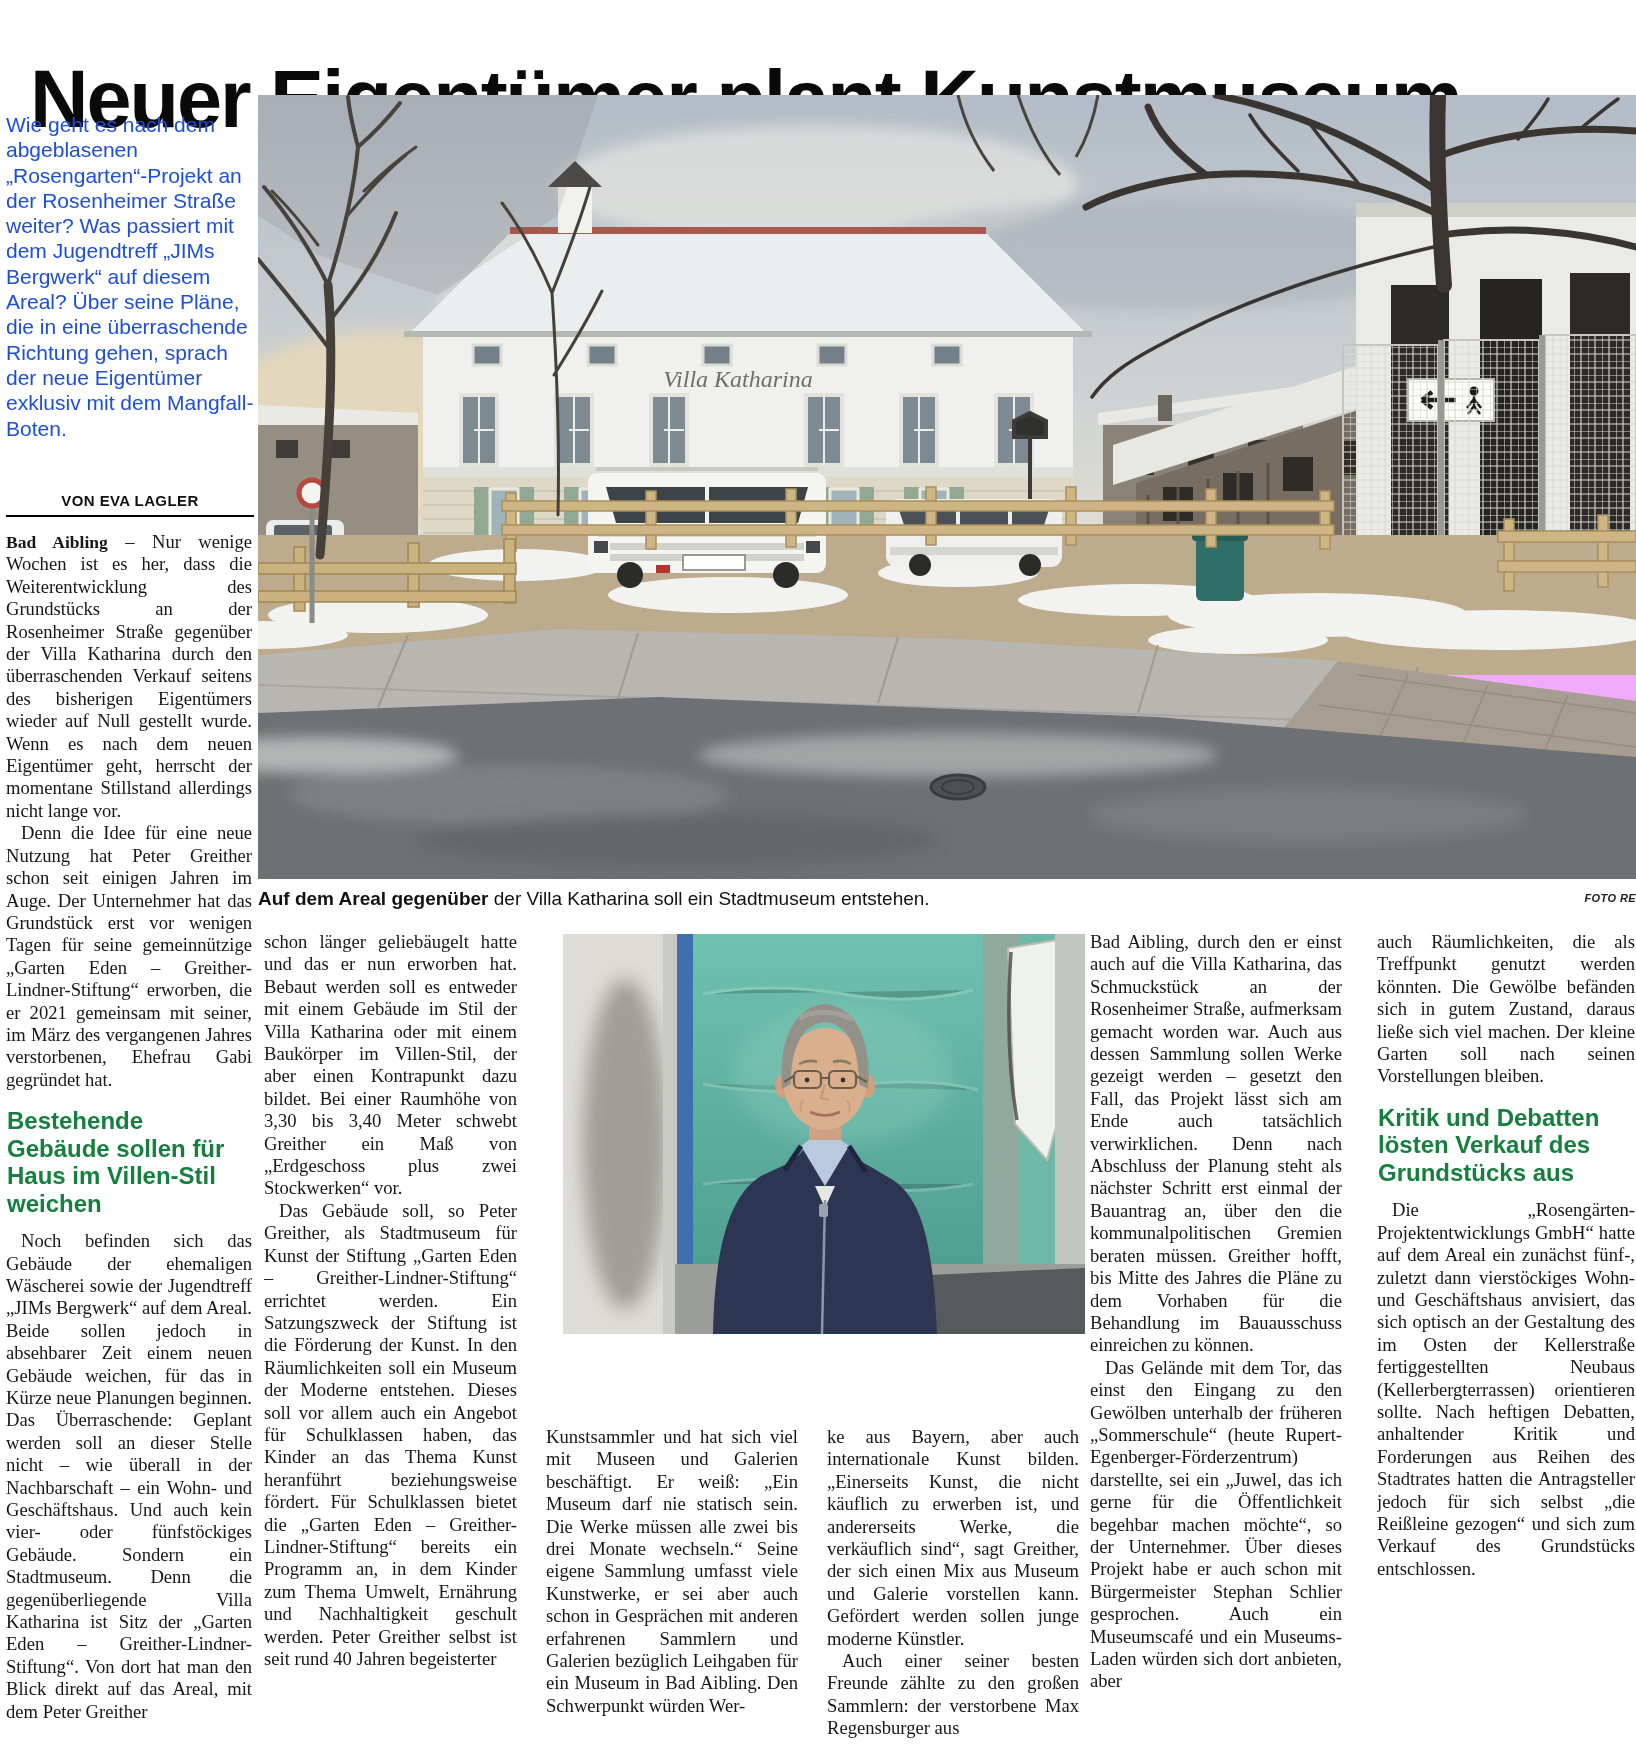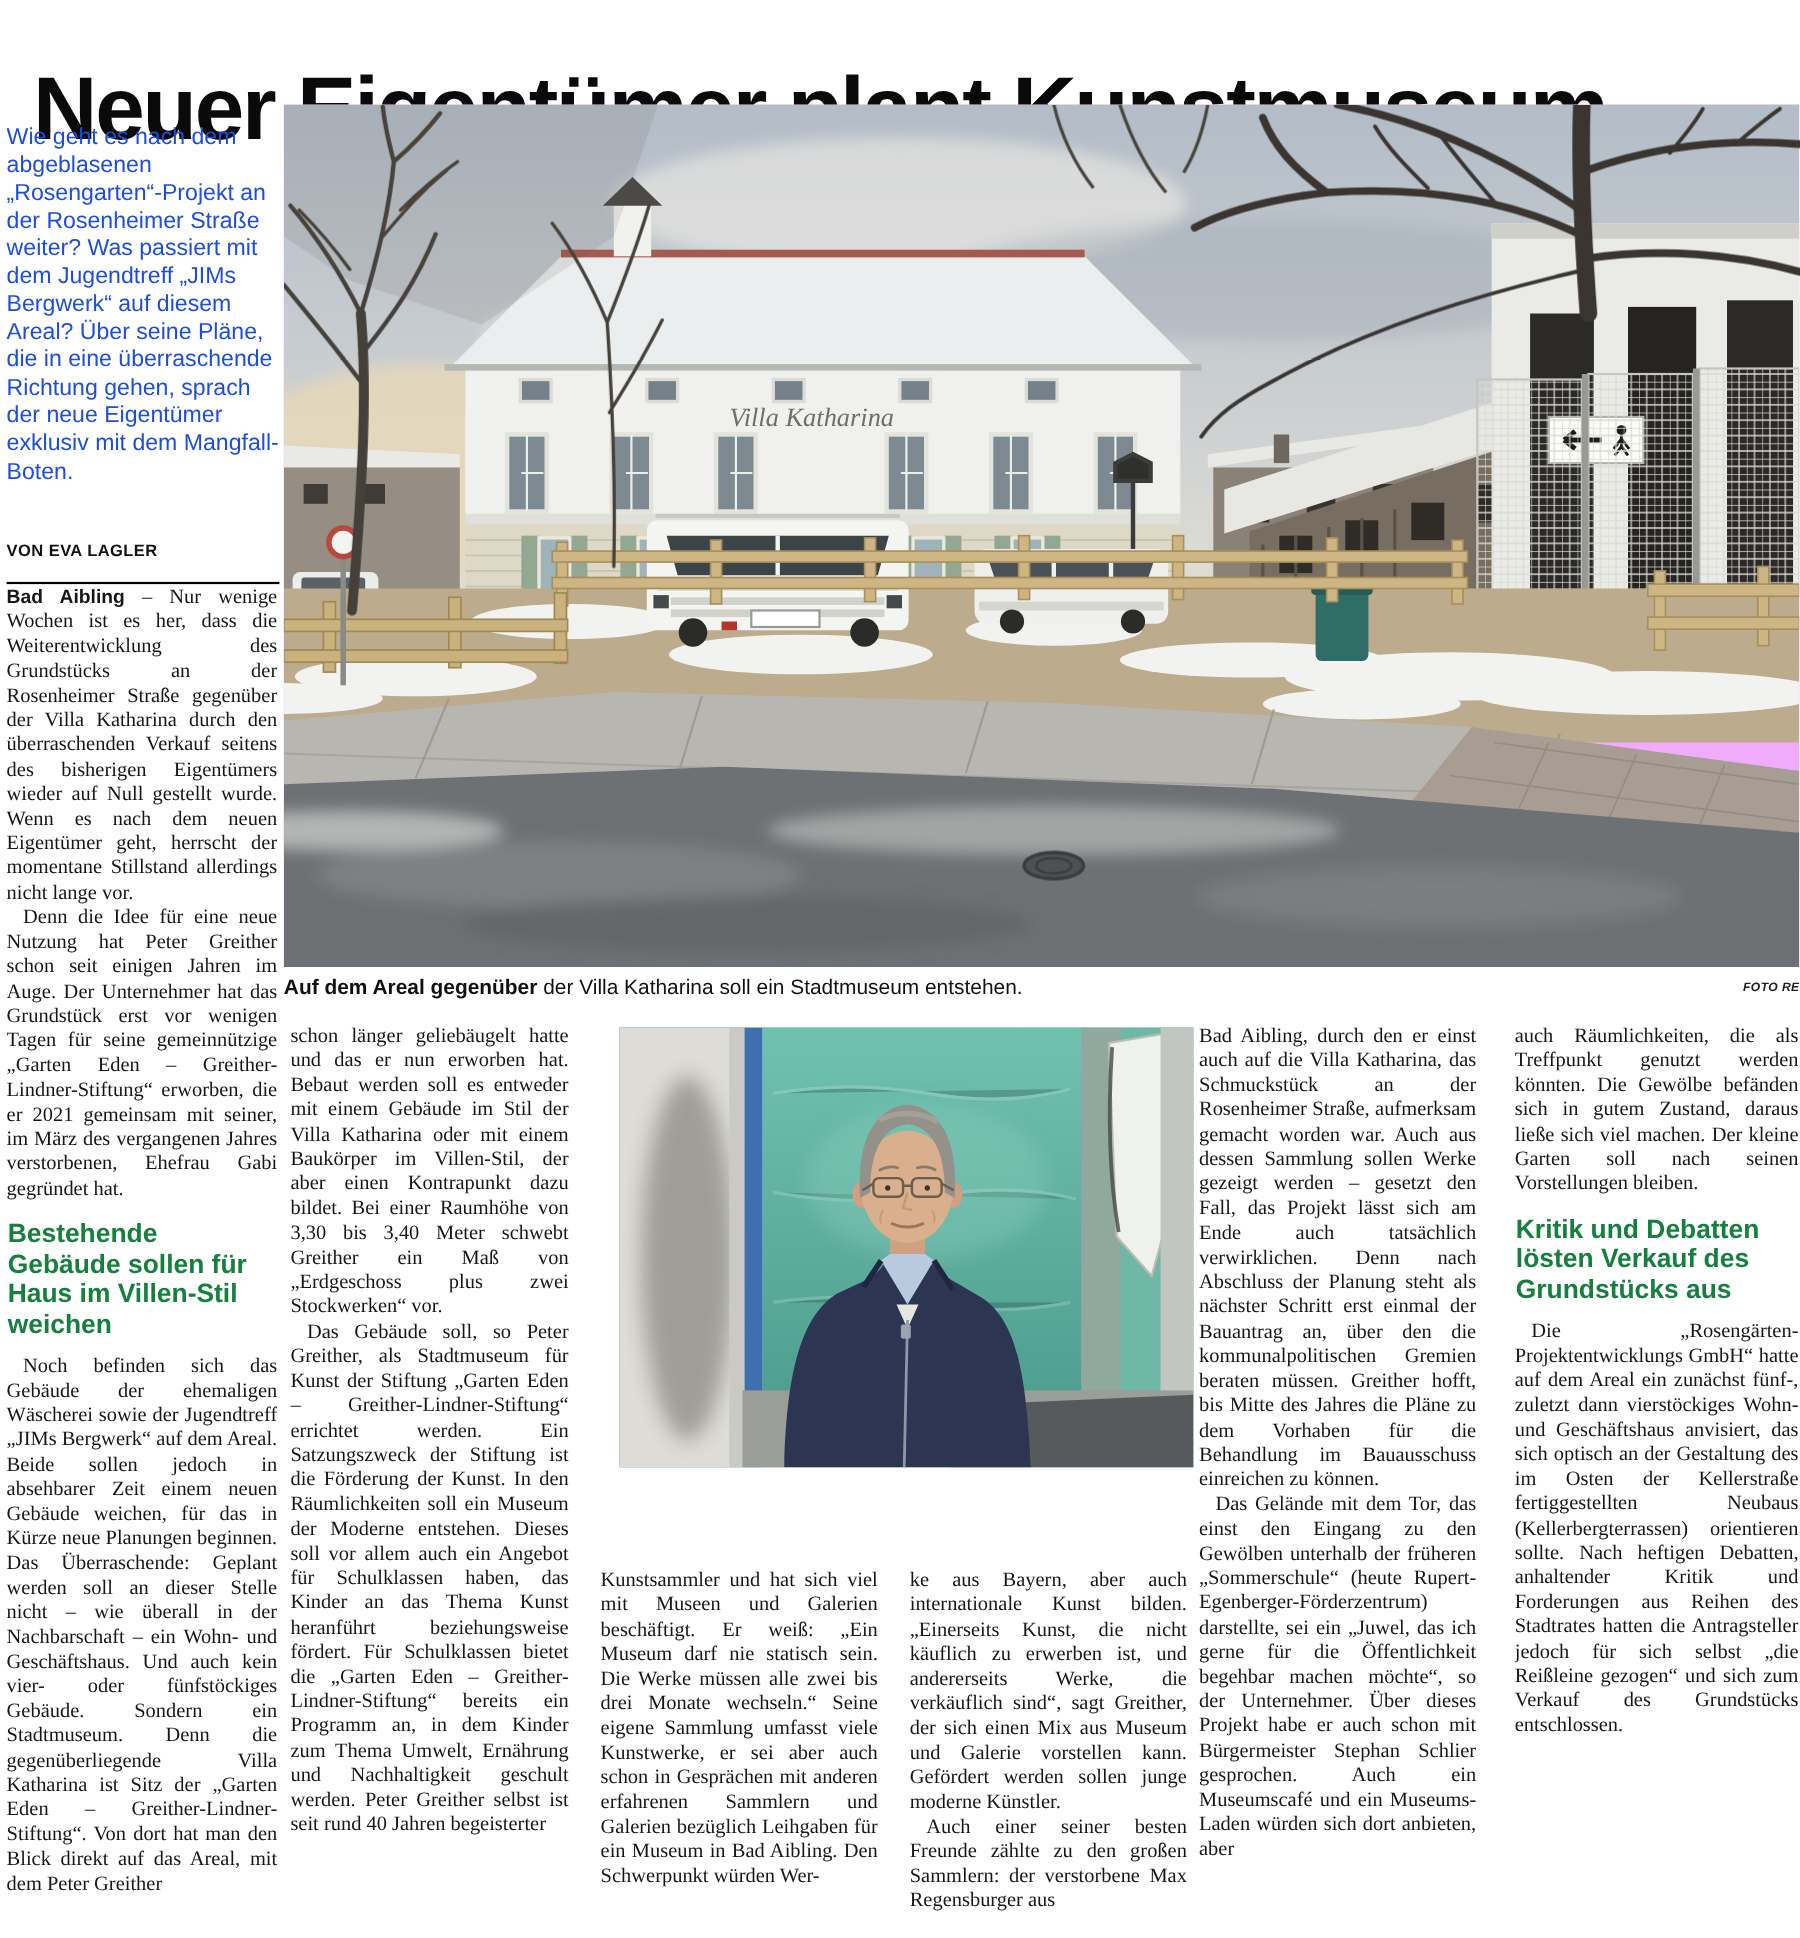--- a/index.html
+++ b/index.html
@@ -5,27 +5,27 @@
   html,body{margin:0;padding:0;background:#ffffff;}
   .page{position:relative;width:1636px;height:1762px;background:#fff;overflow:hidden;
         font-family:"Liberation Sans",sans-serif;color:#111;}
   
   .headline{position:absolute;left:30px;top:-4px;width:1606px;font-weight:bold;
             font-size:81px;line-height:98px;letter-spacing:-2px;color:#0a0a0a;white-space:nowrap;}
   
   .lead{position:absolute;left:6px;top:112px;width:250px;font-weight:normal;
         font-size:21px;line-height:25.3px;color:#1d4ed8;}
   .byline{position:absolute;left:6px;top:492px;width:248px;font-size:15px;font-weight:bold;
-          letter-spacing:.4px;border-bottom:2.5px solid #000;padding-bottom:20px;}
+          letter-spacing:.4px;border-bottom:2.5px solid #000;padding-bottom:6px;text-align:center;}
   
   .bodycol{position:absolute;font-family:"Liberation Serif","DejaVu Serif",serif;
            font-size:18.6px;line-height:22.4px;text-align:justify;color:#161616;overflow:hidden;}
   .bodycol p{margin:0;}
   .bodycol p.indent{text-indent:15px;}
-  .dateline{font-family:Liberation Sans, sans-serif;font-weight:bold;font-size:17.5px;}
+  .dateline{font-family:Liberation Serif, serif;font-weight:bold;font-size:17.5px;}
   .subhead{font-family:"Liberation Sans",sans-serif;font-weight:bold;font-size:24px;
            line-height:27.5px;text-align:left;margin:16px 0 13px 1px;color:#15803d;}
   
   .col1{left:6px;top:531px;width:246px;height:1228px;}
   .col2{left:264px;top:931px;width:253px;height:832px;}
   .col3{left:546px;top:1426px;width:252px;height:338px;}
   .col4{left:827px;top:1426px;width:252px;height:338px;}
   .col5{left:1090px;top:931px;width:252px;height:832px;}
   .col6{left:1377px;top:931px;width:258px;height:832px;}
   

